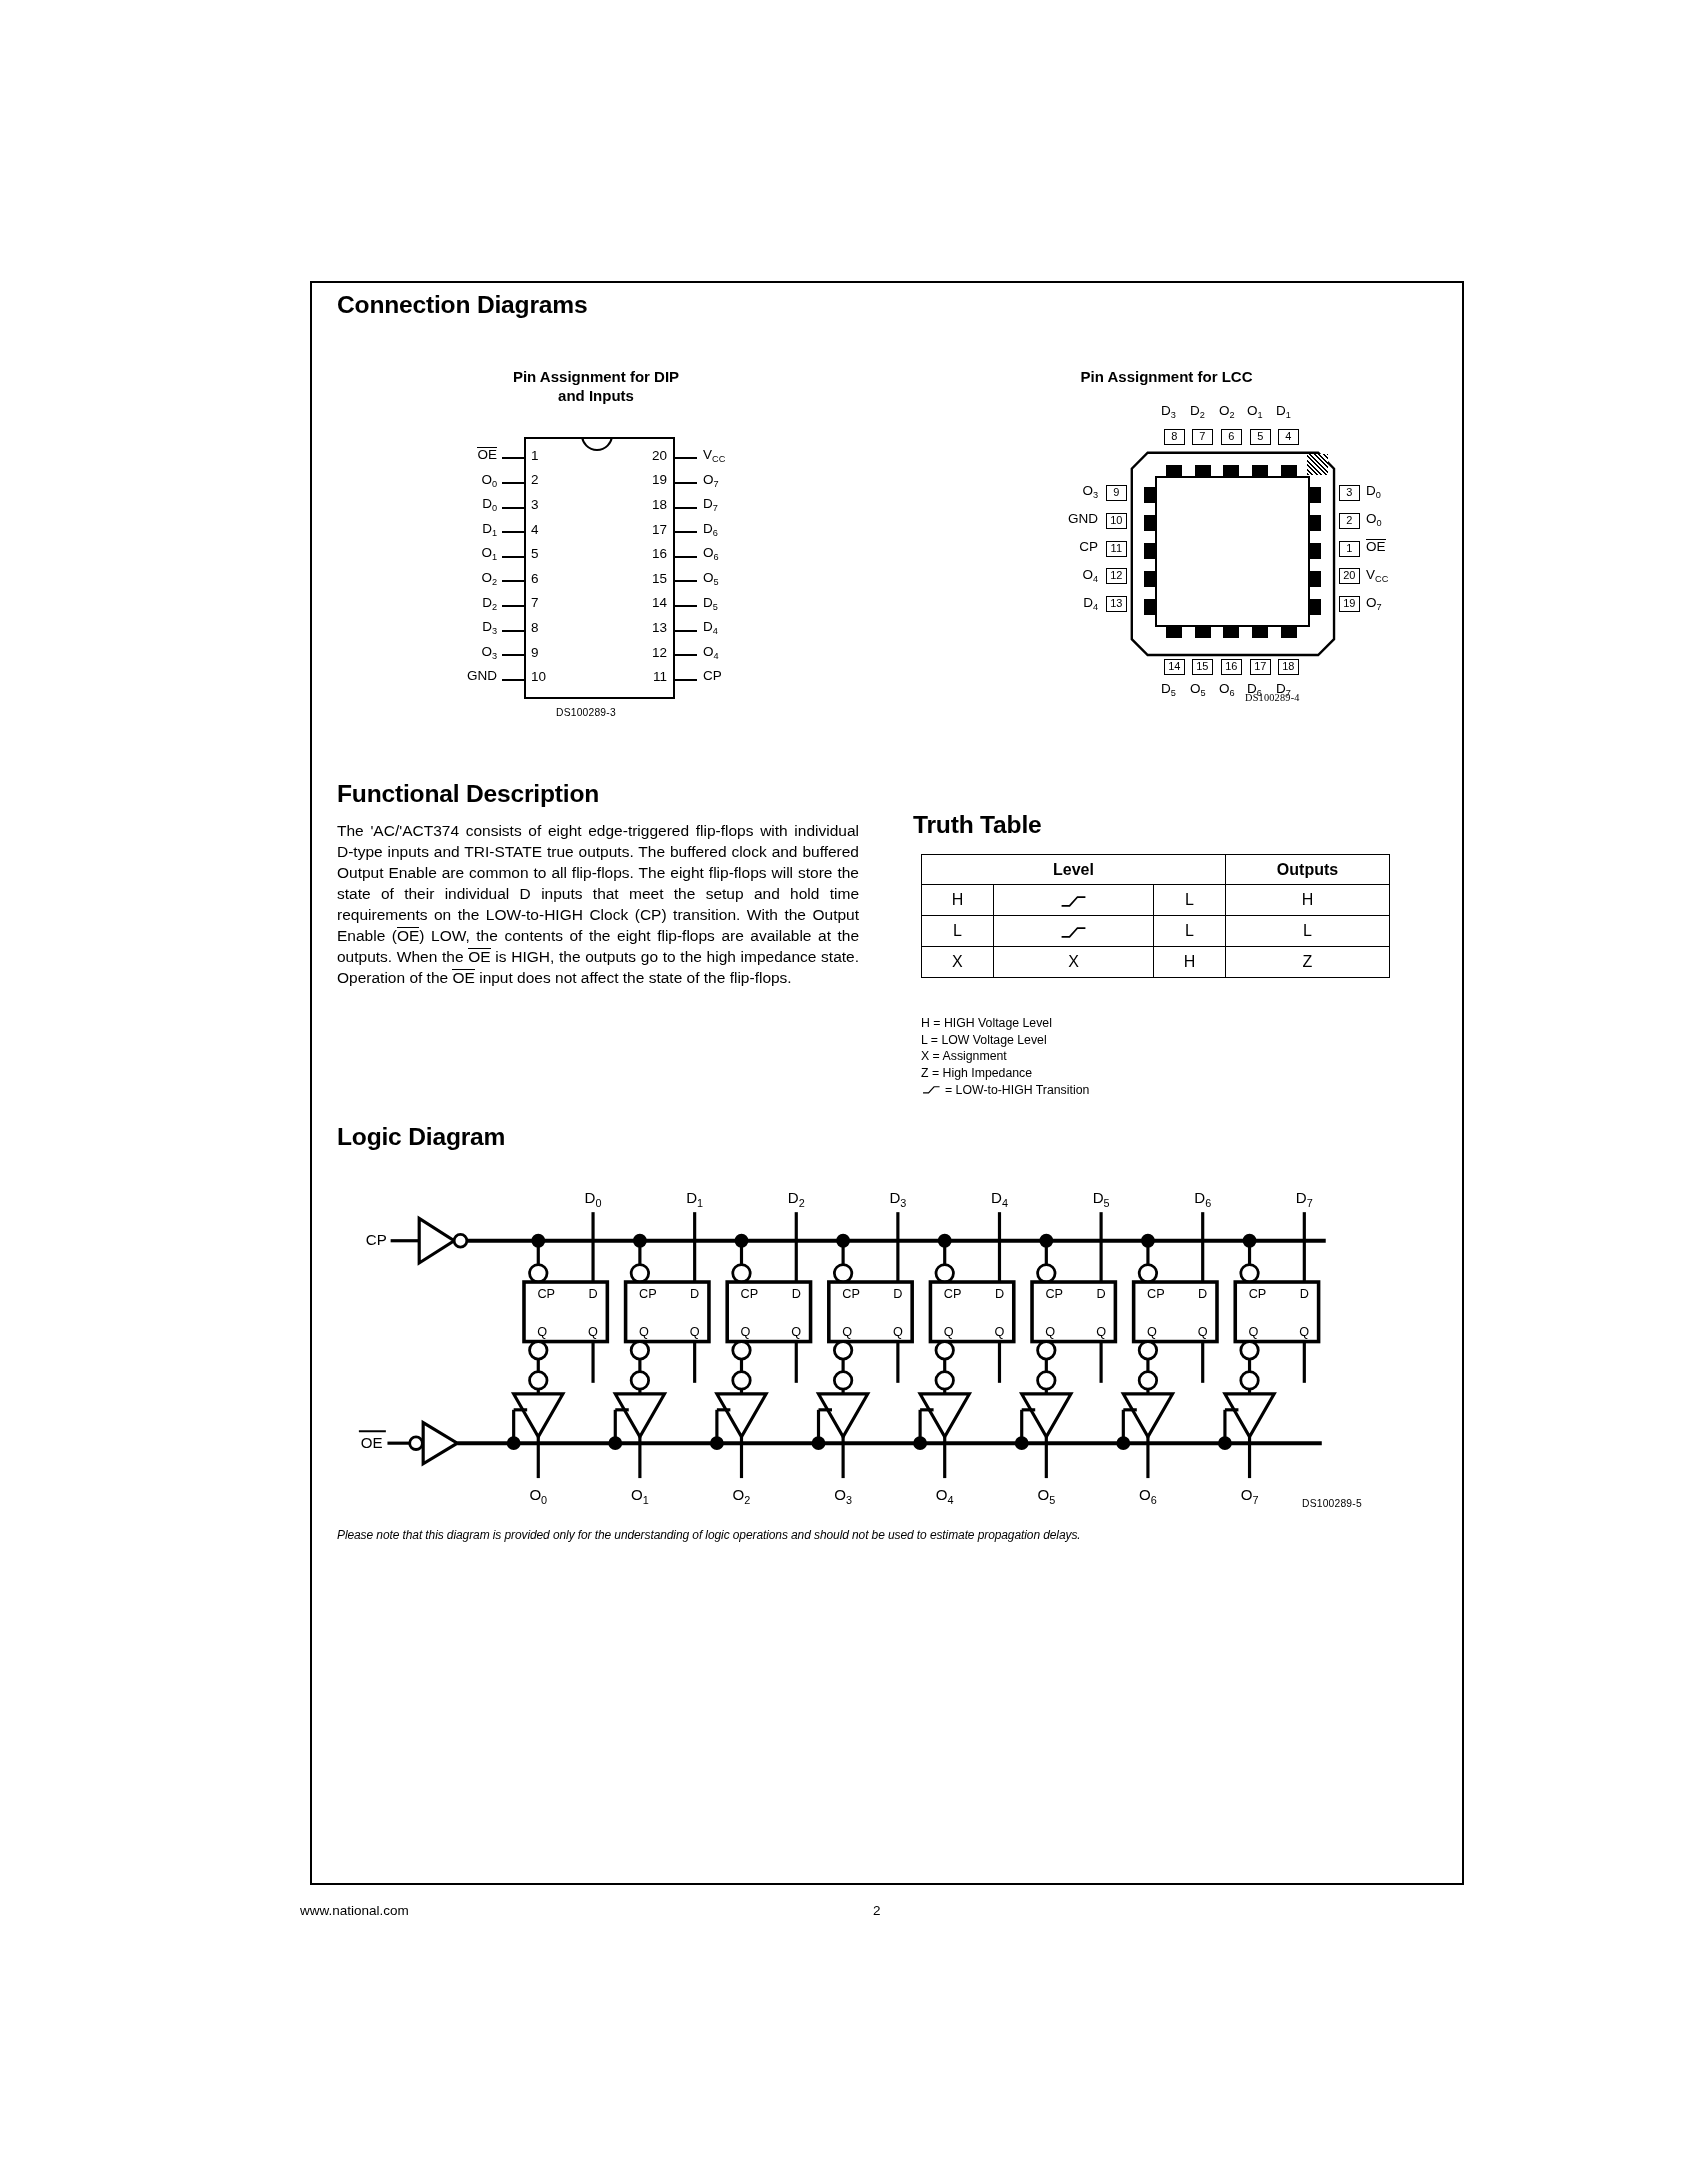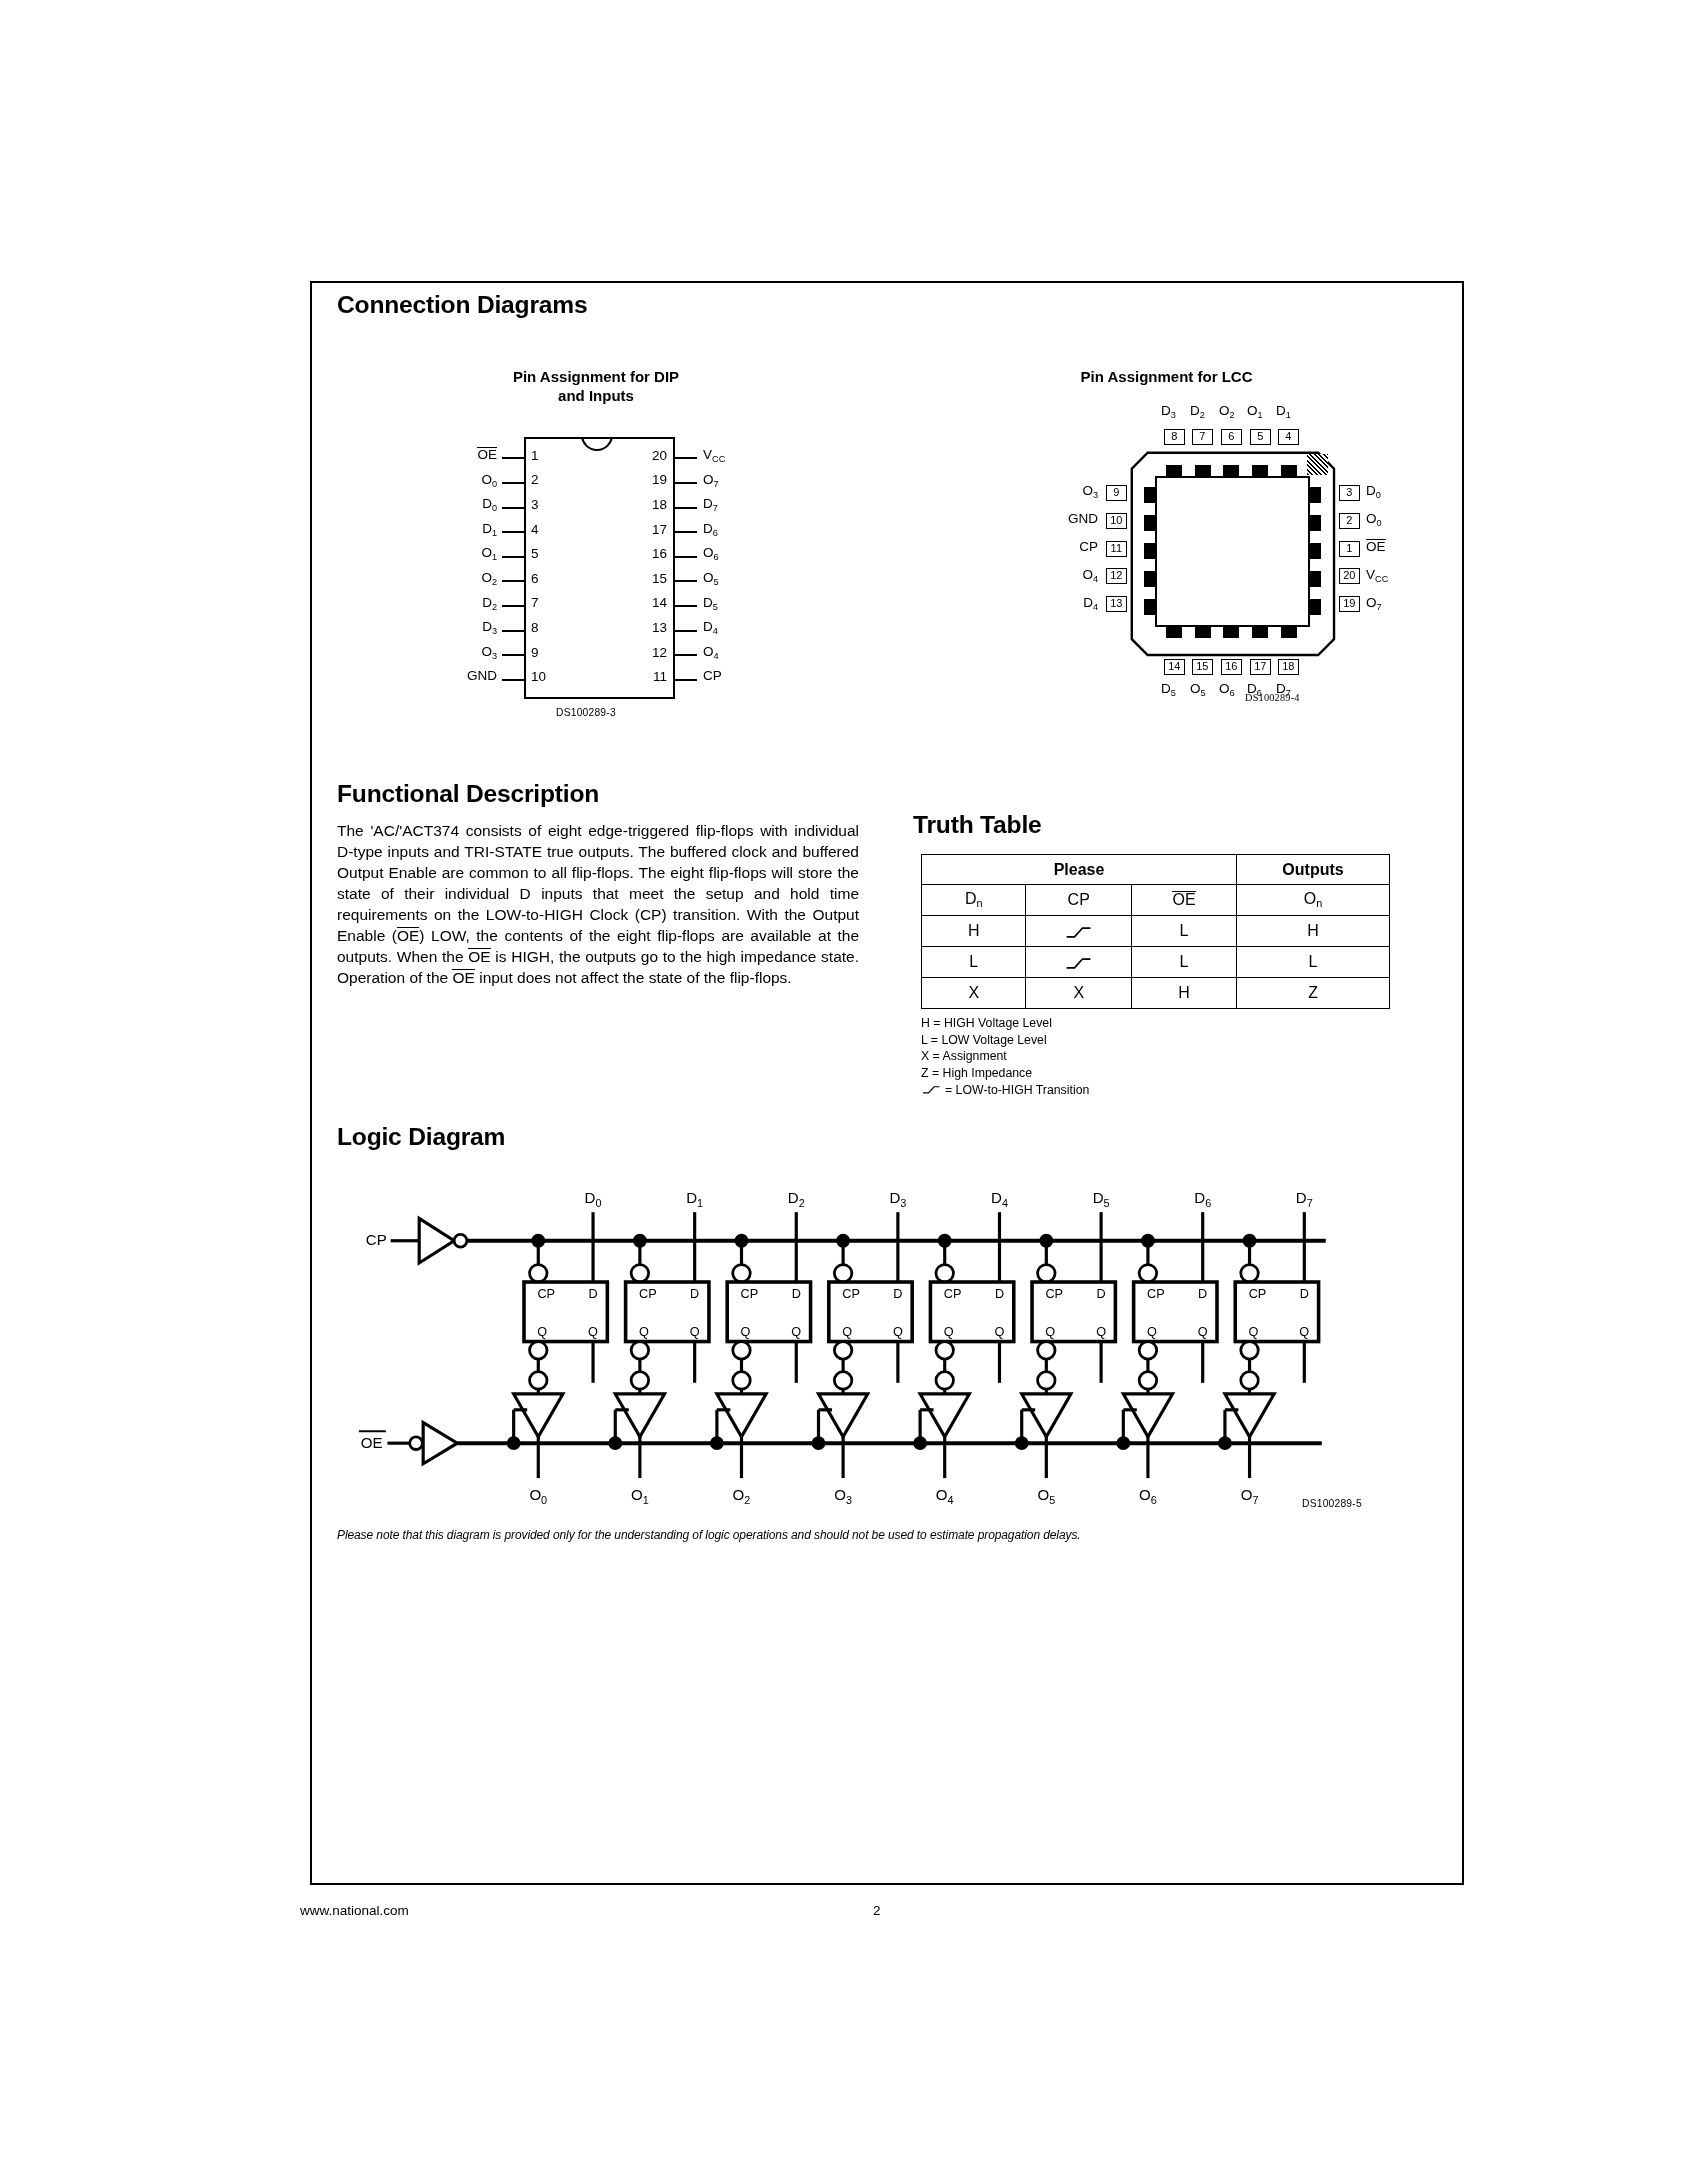--- a/index.html
+++ b/index.html
@@ -235,28 +235,22 @@
   <div class="ds-ref" style="left:1245px;top:692px;font-family:Liberation Serif, serif;">DS100289-4</div>
 
   <div class="h1" style="left:337px;top:780px;">Functional Description</div>
   <div class="bodytext" style="left:337px;top:820px;width:522px;" id="fdesc">The 'AC/'ACT374 consists of eight edge-triggered flip-flops with individual D-type inputs and TRI-STATE true outputs. The buffered clock and buffered Output Enable are common to all flip-flops. The eight flip-flops will store the state of their individual D inputs that meet the setup and hold time requirements on the LOW-to-HIGH Clock (CP) transition. With the Output Enable (<span class="ovl">OE</span>) LOW, the contents of the eight flip-flops are available at the outputs. When the <span class="ovl">OE</span> is HIGH, the outputs go to the high impedance state. Operation of the <span class="ovl">OE</span> input does not affect the state of the flip-flops.</div>
 
   <div class="h1" style="left:913px;top:811px;">Truth Table</div>
 
   <table class="tt" style="left:921px;top:854px;">
     <thead>
       <tr>
-        <th colspan="3" style="width:341px;">Please</th>
+        <th colspan="3" style="width:341px;">Level</th>
         <th style="width:163px;">Outputs</th>
-      </tr>
-      <tr>
-        <td style="width:114px;"><span id="c0">D<sub>n</sub></span></td>
-        <td style="width:114px;"><span id="c1">CP</span></td>
-        <td style="width:114px;"><span id="c2"><span class="ovl">OE</span></span></td>
-        <td><span id="c3">O<sub>n</sub></span></td>
       </tr>
     </thead>
     <tbody id="ttbody">
         <tr>
           <td>H</td>
           <td><svg width="27" height="16" viewBox="0 0 34 20" style="vertical-align:middle">
               <path d="M2 16 H12 L22 5 H32" fill="none" stroke="#000" stroke-width="2.2"></path>
             </svg></td>
           <td>L</td>
           <td>H</td>

